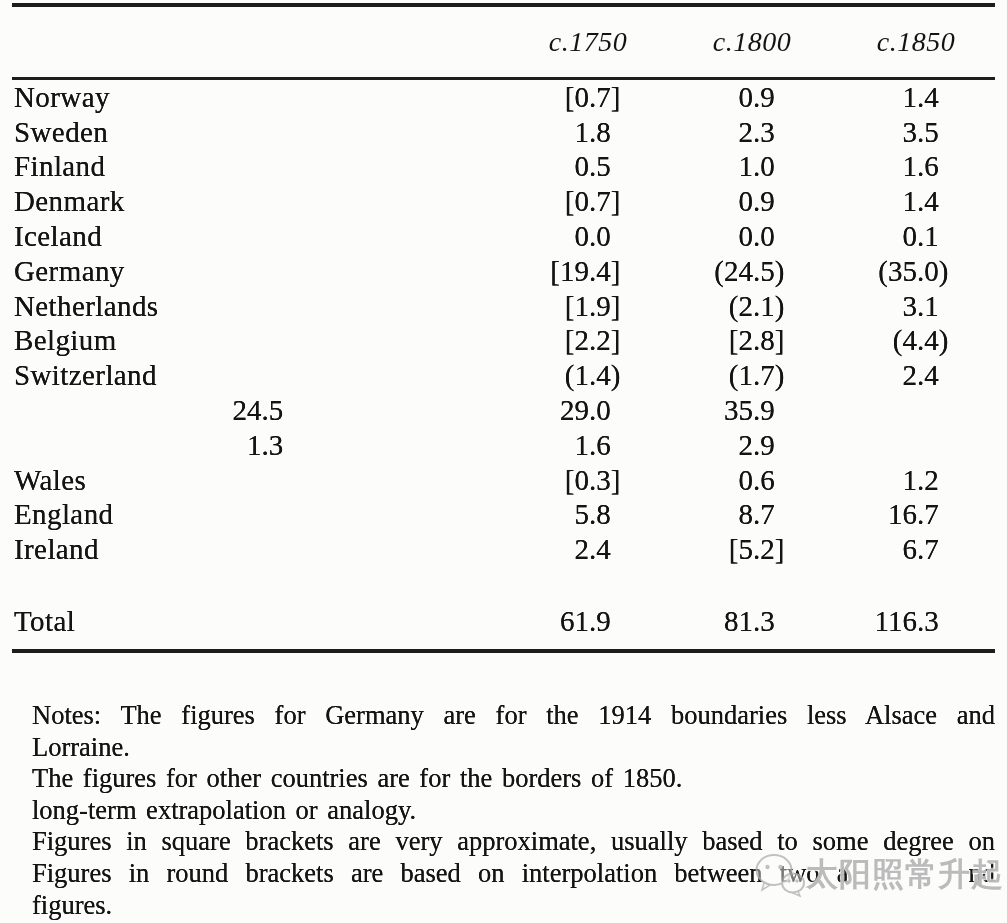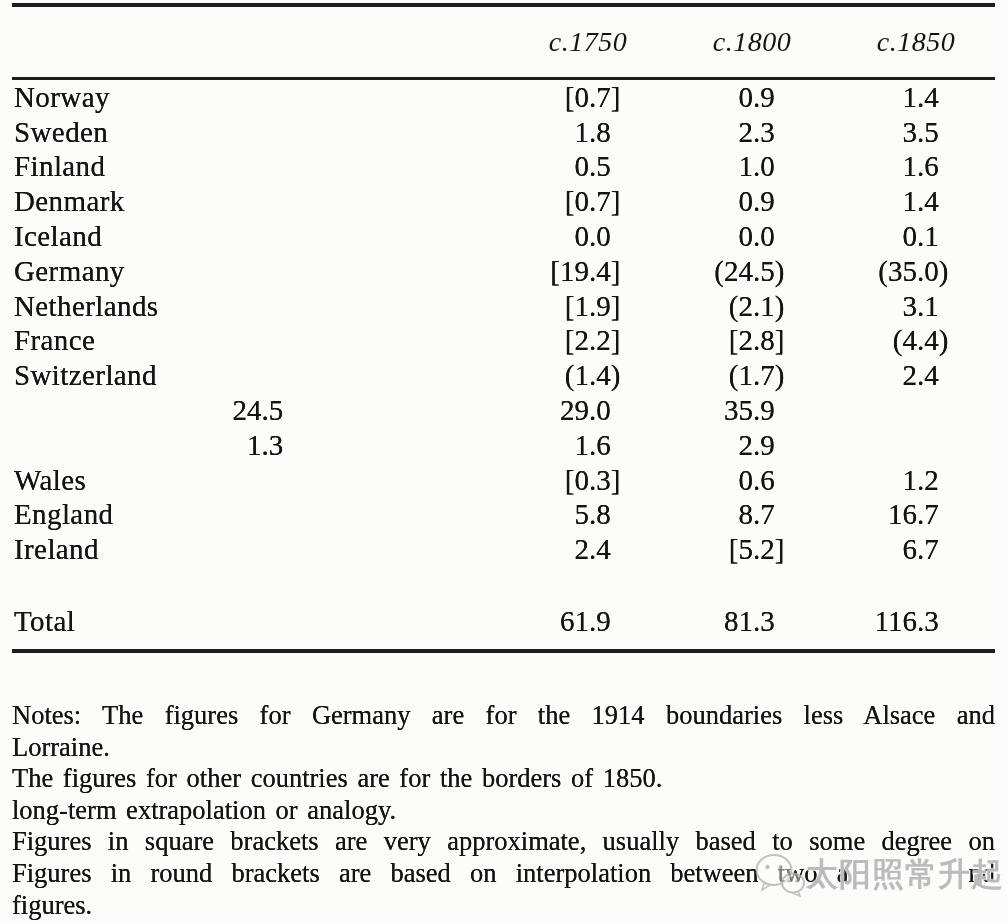--- a/index.html
+++ b/index.html
@@ -36,21 +36,21 @@
   .cname { padding-left:2px; letter-spacing:0.4px; text-shadow:0 0 0.5px currentColor; }
   .vcell { display:flex; padding-left:8px; text-shadow:0 0 0.5px currentColor; }
   .vcell .ip { flex:0 0 50%; text-align:right; white-space:pre; }
   .vcell .fp { flex:0 0 50%; text-align:left; white-space:pre; }
 
   .notes {
     position:absolute; left:12px; top:700px; width:983px;
     font-size:26.5px; line-height:31.6px;
     text-shadow:0 0 0.4px currentColor;
   }
-  .note-line { white-space:nowrap; word-spacing:3px; }
+  .note-line { white-space:nowrap; word-spacing:3px;margin-left:20px; }
   .note-line.stretch {
     white-space:normal;
     text-align:justify;
     text-align-last:justify;
     word-spacing:normal;
   }
   .obscured-gap { display:inline-block; width:120px; }
 
   .watermark {
     position:absolute; top:852px; right:3px;
@@ -182,21 +182,21 @@
           <div class="vcell">
             <span class="ip">(2</span>
             <span class="fp">.1)</span>
           </div>
           <div class="vcell">
             <span class="ip">3</span>
             <span class="fp">.1</span>
           </div>
         </div>
         <div class="grid-row data-row">
-          <div class="cname">France</div>
+          <div class="cname">Belgium</div>
           <div class="vcell">
             <span class="ip">[2</span>
             <span class="fp">.2]</span>
           </div>
           <div class="vcell">
             <span class="ip">[2</span>
             <span class="fp">.8]</span>
           </div>
           <div class="vcell">
             <span class="ip">(4</span>

